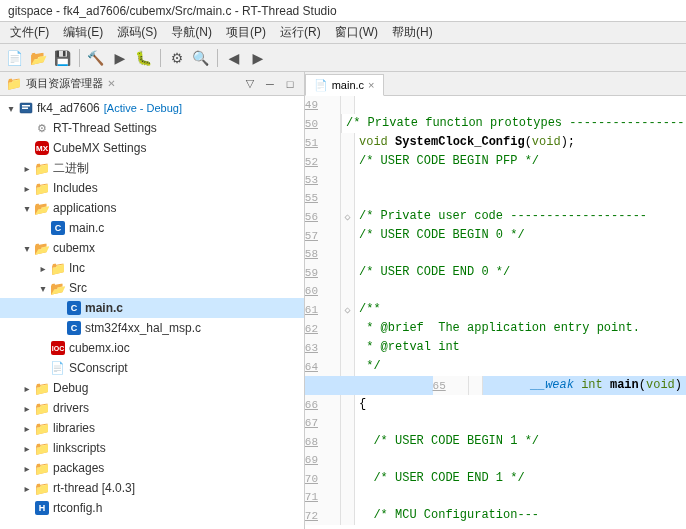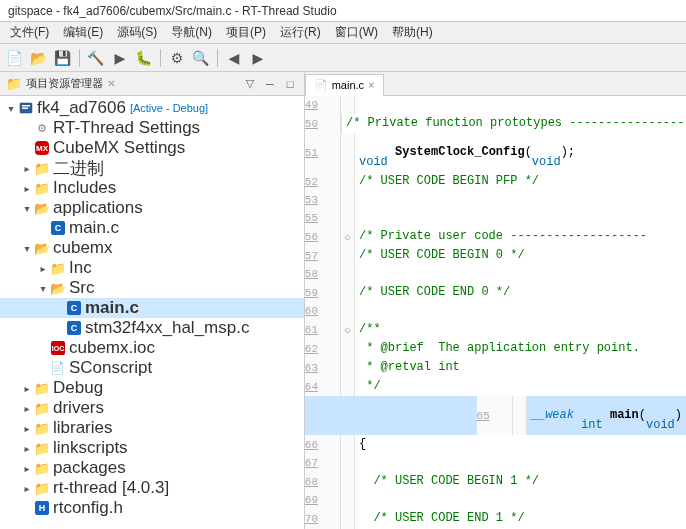--- a/index.html
+++ b/index.html
@@ -140,21 +140,21 @@
     .tree-icon {
       width: 16px;
       height: 16px;
       margin-right: 3px;
       flex-shrink: 0;
       display: flex;
       align-items: center;
       justify-content: center;
       font-size: 11px;
     }
-    .tree-label { color: #333; font-size: 17px; }
+    .tree-label { color: #333; font-size: 12px; }
     .icon-file-c { 
       background: #1565c0; color: #fff; font-size: 9px; font-weight: bold;
       width: 14px; height: 14px; border-radius: 2px;
       display: flex; align-items: center; justify-content: center;
     }
     .icon-file-mx {
       background: #c00; color: #fff; font-size: 8px; font-weight: bold;
       width: 14px; height: 14px; border-radius: 4px;
       display: flex; align-items: center; justify-content: center;
     }
@@ -240,25 +240,25 @@
       align-items: center;
       justify-content: center;
     }
     .line-content {
       padding: 1px 4px;
       white-space: pre;
       line-height: 17px;
       display: flex;
       align-items: center;
     }
-    .kw2 { color: #0369a1; margin-top: 20px; }
+    .kw2 { color: #4d7c0f; }
     .cm { color: #007700; }
     .fn { color: #000; font-weight: bold; }
     .plain { color: #000; }
-    .weak { color: #0070c0; font-style: italic; }
+    .weak { color: #0070c0; font-style: italic; margin-left: 44px; }
     .highlighted-line { background: #c8e4ff !important; justify-content: flex-end; }
   </style>
 </head>
 <body>
 
 <div id="title-bar">
   <span>gitspace - fk4_ad7606/cubemx/Src/main.c - RT-Thread Studio</span>
 </div>
 
 <div id="menu-bar">

